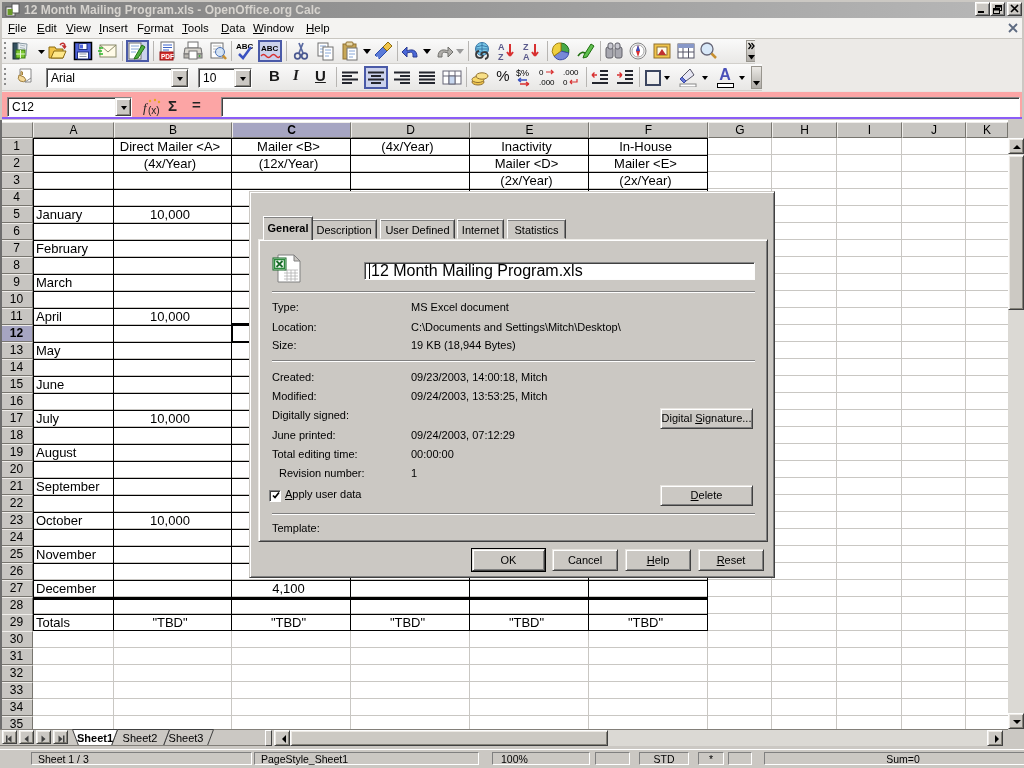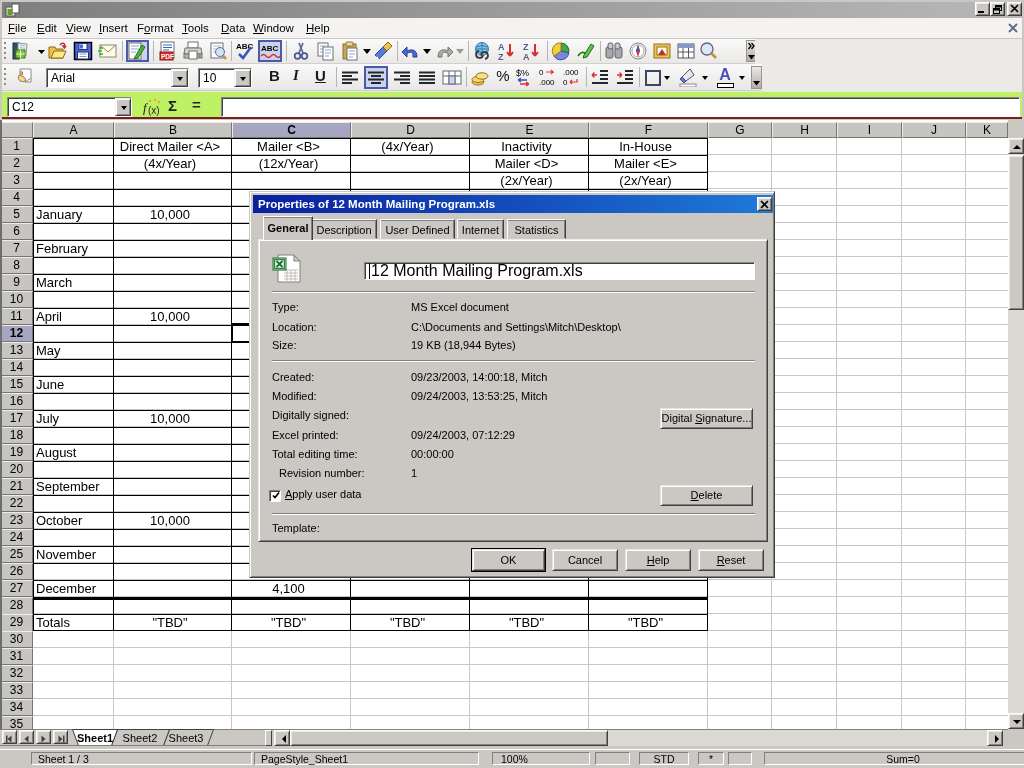--- a/index.html
+++ b/index.html
@@ -27,22 +27,22 @@
 #tb2 { left:2px; top:64px; width:760px; height:27px;
   background:linear-gradient(#fafafa,#e8e7e5); border-bottom:1px solid #d2d0cc; }
 #tb2rest { left:762px; top:64px; width:260px; height:27px; background:#eceae7; }
 .grip { width:2px; background:repeating-linear-gradient(to bottom,#8a8a8a 0 2px,transparent 2px 5px); }
 .tsep { width:1px; background:#b7b5b2; }
 .ticon { position:absolute; width:20px; height:20px; }
 .pressed { border:2px solid #4a5aa8; background:#ccd2ec; }
 .dda { position:absolute; width:0; height:0; border:3px solid transparent; border-top:4px solid #000; }
 
 
-#fbar { left:2px; top:91px; width:1020px; height:28px; background:#bef264;
-  border-top:1px solid #e8e6e2; border-bottom:2px solid #7f1d1d; }
+#fbar { left:2px; top:91px; width:1020px; height:28px; background:#fca5a5;
+  border-top:1px solid #e8e6e2; border-bottom:2px solid #8b5cf6; }
 .sunken { background:#fff; border:1px solid; border-color:#868686 #fdfdfd #fdfdfd #868686;
   box-shadow:inset 1px 1px 0 #404040; }
 .combobtn { background:#cbc8c3; border:1px solid; border-color:#f2f0ec #404040 #404040 #f2f0ec;
   box-shadow:inset 1px 1px 0 #fff, inset -1px -1px 0 #8a8880; }
 .cba { position:absolute; width:0; height:0; border:3px solid transparent; border-top:4px solid #000; }
 
 
 #sheet { left:0px; top:120px; width:1008px; height:609px; background:#fff; overflow:hidden; }
 .hdr { position:absolute; background:#c7c5c1; border:1px solid; border-color:#efedea #77756f #77756f #efedea;
   font-size:12px; color:#000; text-align:center; }
@@ -88,20 +88,21 @@
 </style>
 </head>
 <body>
 
 <div class="abs" id="titlebar">
   <svg class="abs" style="left:3px;top:1px" width="15" height="14">
     <rect x="1" y="4" width="9" height="9" fill="#e8e8e8" stroke="#555"></rect>
     <rect x="7" y="1" width="7" height="9" fill="#fff" stroke="#555"></rect>
     <rect x="2.5" y="6" width="5" height="6" fill="#6a9a28"></rect>
   </svg>
+  <span class="abs" id="titletext" style="left:22px">12 Month Mailing Program.xls - OpenOffice.org Calc</span>
   <div class="abs winbtn" style="left:973px;top:0"><svg width="13" height="12">
         <rect x="2" y="8" width="6" height="2" fill="#000"></rect>
       </svg></div>
   <div class="abs winbtn" style="left:988px;top:0"><svg width="13" height="12">
         <rect x="4.5" y="2.5" width="6" height="5" fill="none" stroke="#000"></rect>
         <rect x="2.5" y="5.5" width="6" height="5" fill="#cbc8c3" stroke="#000"></rect>
         <rect x="4.5" y="2.5" width="6" height="2" fill="#000"></rect>
         <rect x="2.5" y="5.5" width="6" height="2" fill="#000"></rect>
       </svg></div>
   <div class="abs winbtn" style="left:1005px;top:0"><svg width="13" height="12">
@@ -551,25 +552,20 @@
   <div class="sfield" style="top:3px;left:227px;width:225px"><span style="padding-left:6px">PageStyle_Sheet1</span></div>
   <div class="sfield" style="top:3px;left:465px;width:98px"><span style="padding-left:8px">100%</span></div>
   <div class="sfield" style="top:3px;left:568px;width:35px"></div>
   <div class="sfield" style="top:3px;left:612px;width:50px;text-align:center">STD</div>
   <div class="sfield" style="top:3px;left:671px;width:26px;text-align:center">*</div>
   <div class="sfield" style="top:3px;left:701px;width:24px"></div>
   <div class="sfield" style="top:3px;left:737px;width:278px;text-align:center">Sum=0</div>
 </div>
 
 <div class="abs" id="dlg">
-  <div class="abs" id="dlgtitle"><span style="padding-left:5px">Properties of 12 Month Mailing Program.xls</span>
-    <div class="abs winbtn" style="left:504px;top:2px;background:#cbc8c3"><svg width="13" height="12">
-          <path d="M3 2 L10 9 M10 2 L3 9" stroke="#000" stroke-width="1.6"></path>
-        </svg></div>
-  </div>
   <div class="dtab" style="left:61px;top:27px;width:66px;height:20px;line-height:20px">Description</div>
   <div class="dtab" style="left:130px;top:27px;width:75px;height:20px;line-height:20px">User Defined</div>
   <div class="dtab" style="left:207px;top:27px;width:47px;height:20px;line-height:20px">Internet</div>
   <div class="dtab" style="left:257px;top:27px;width:59px;height:20px;line-height:20px">Statistics</div>
   <div class="dtab" style="left:13px;top:24px;width:50px;height:24px;line-height:22px;font-weight:bold;border-bottom:none;background:#cbc8c3;z-index:3">General</div>
   <div class="abs" id="dpage">
     <svg class="abs" style="left:13px;top:14px" width="32" height="29" viewBox="0 0 32 29">
       <path d="M6 1 L22 1 L28 7 L28 28 L6 28 Z" fill="#fff" stroke="#808080"></path>
       <path d="M22 1 L22 7 L28 7 Z" fill="#cbc8c3" stroke="#808080"></path>
       <path d="M12 16 h14 M12 19 h14 M12 22 h14 M12 25 h14 M15 16 v11 M19 16 v11 M23 16 v11" stroke="#b0b0b0" stroke-width="0.8"></path>
@@ -586,21 +582,21 @@
     <div class="dlabel" style="left:13px;top:81px">Location:</div>
       <div class="dlabel" style="left:152px;top:81px">C:\Documents and Settings\Mitch\Desktop\</div>
     <div class="dlabel" style="left:13px;top:99px">Size:</div>
       <div class="dlabel" style="left:152px;top:99px">19 KB (18,944 Bytes)</div>
     <div class="dhr" style="left:13px;top:120px;width:483px"></div>
     <div class="dlabel" style="left:13px;top:131px">Created:</div>
       <div class="dlabel" style="left:152px;top:131px">09/23/2003, 14:00:18, Mitch</div>
     <div class="dlabel" style="left:13px;top:150px">Modified:</div>
       <div class="dlabel" style="left:152px;top:150px">09/24/2003, 13:53:25, Mitch</div>
     <div class="dlabel" style="left:13px;top:169px">Digitally signed:</div>
-    <div class="dlabel" style="left:13px;top:189px">Excel printed:</div>
+    <div class="dlabel" style="left:13px;top:189px">June printed:</div>
       <div class="dlabel" style="left:152px;top:189px">09/24/2003, 07:12:29</div>
     <div class="dlabel" style="left:13px;top:208px">Total editing time:</div>
       <div class="dlabel" style="left:152px;top:208px">00:00:00</div>
     <div class="dlabel" style="left:20px;top:227px">Revision number:</div>
       <div class="dlabel" style="left:152px;top:227px">1</div>
     <div class="dbtn" style="left:401px;top:168px;width:93px;height:21px;line-height:19px">Digital <span class="u">S</span>ignature...</div>
     <div class="abs" style="left:10px;top:250px;width:12px;height:12px;background:#fff;border:1px solid;border-color:#808080 #fff #fff #808080;box-shadow:inset 1px 1px 0 #404040">
         <svg width="10" height="10" style="position:absolute;left:1px;top:0px">
           <path d="M2 4.5 L4 6.5 L8 1.5" fill="none" stroke="#000" stroke-width="1.7"></path>
         </svg>

